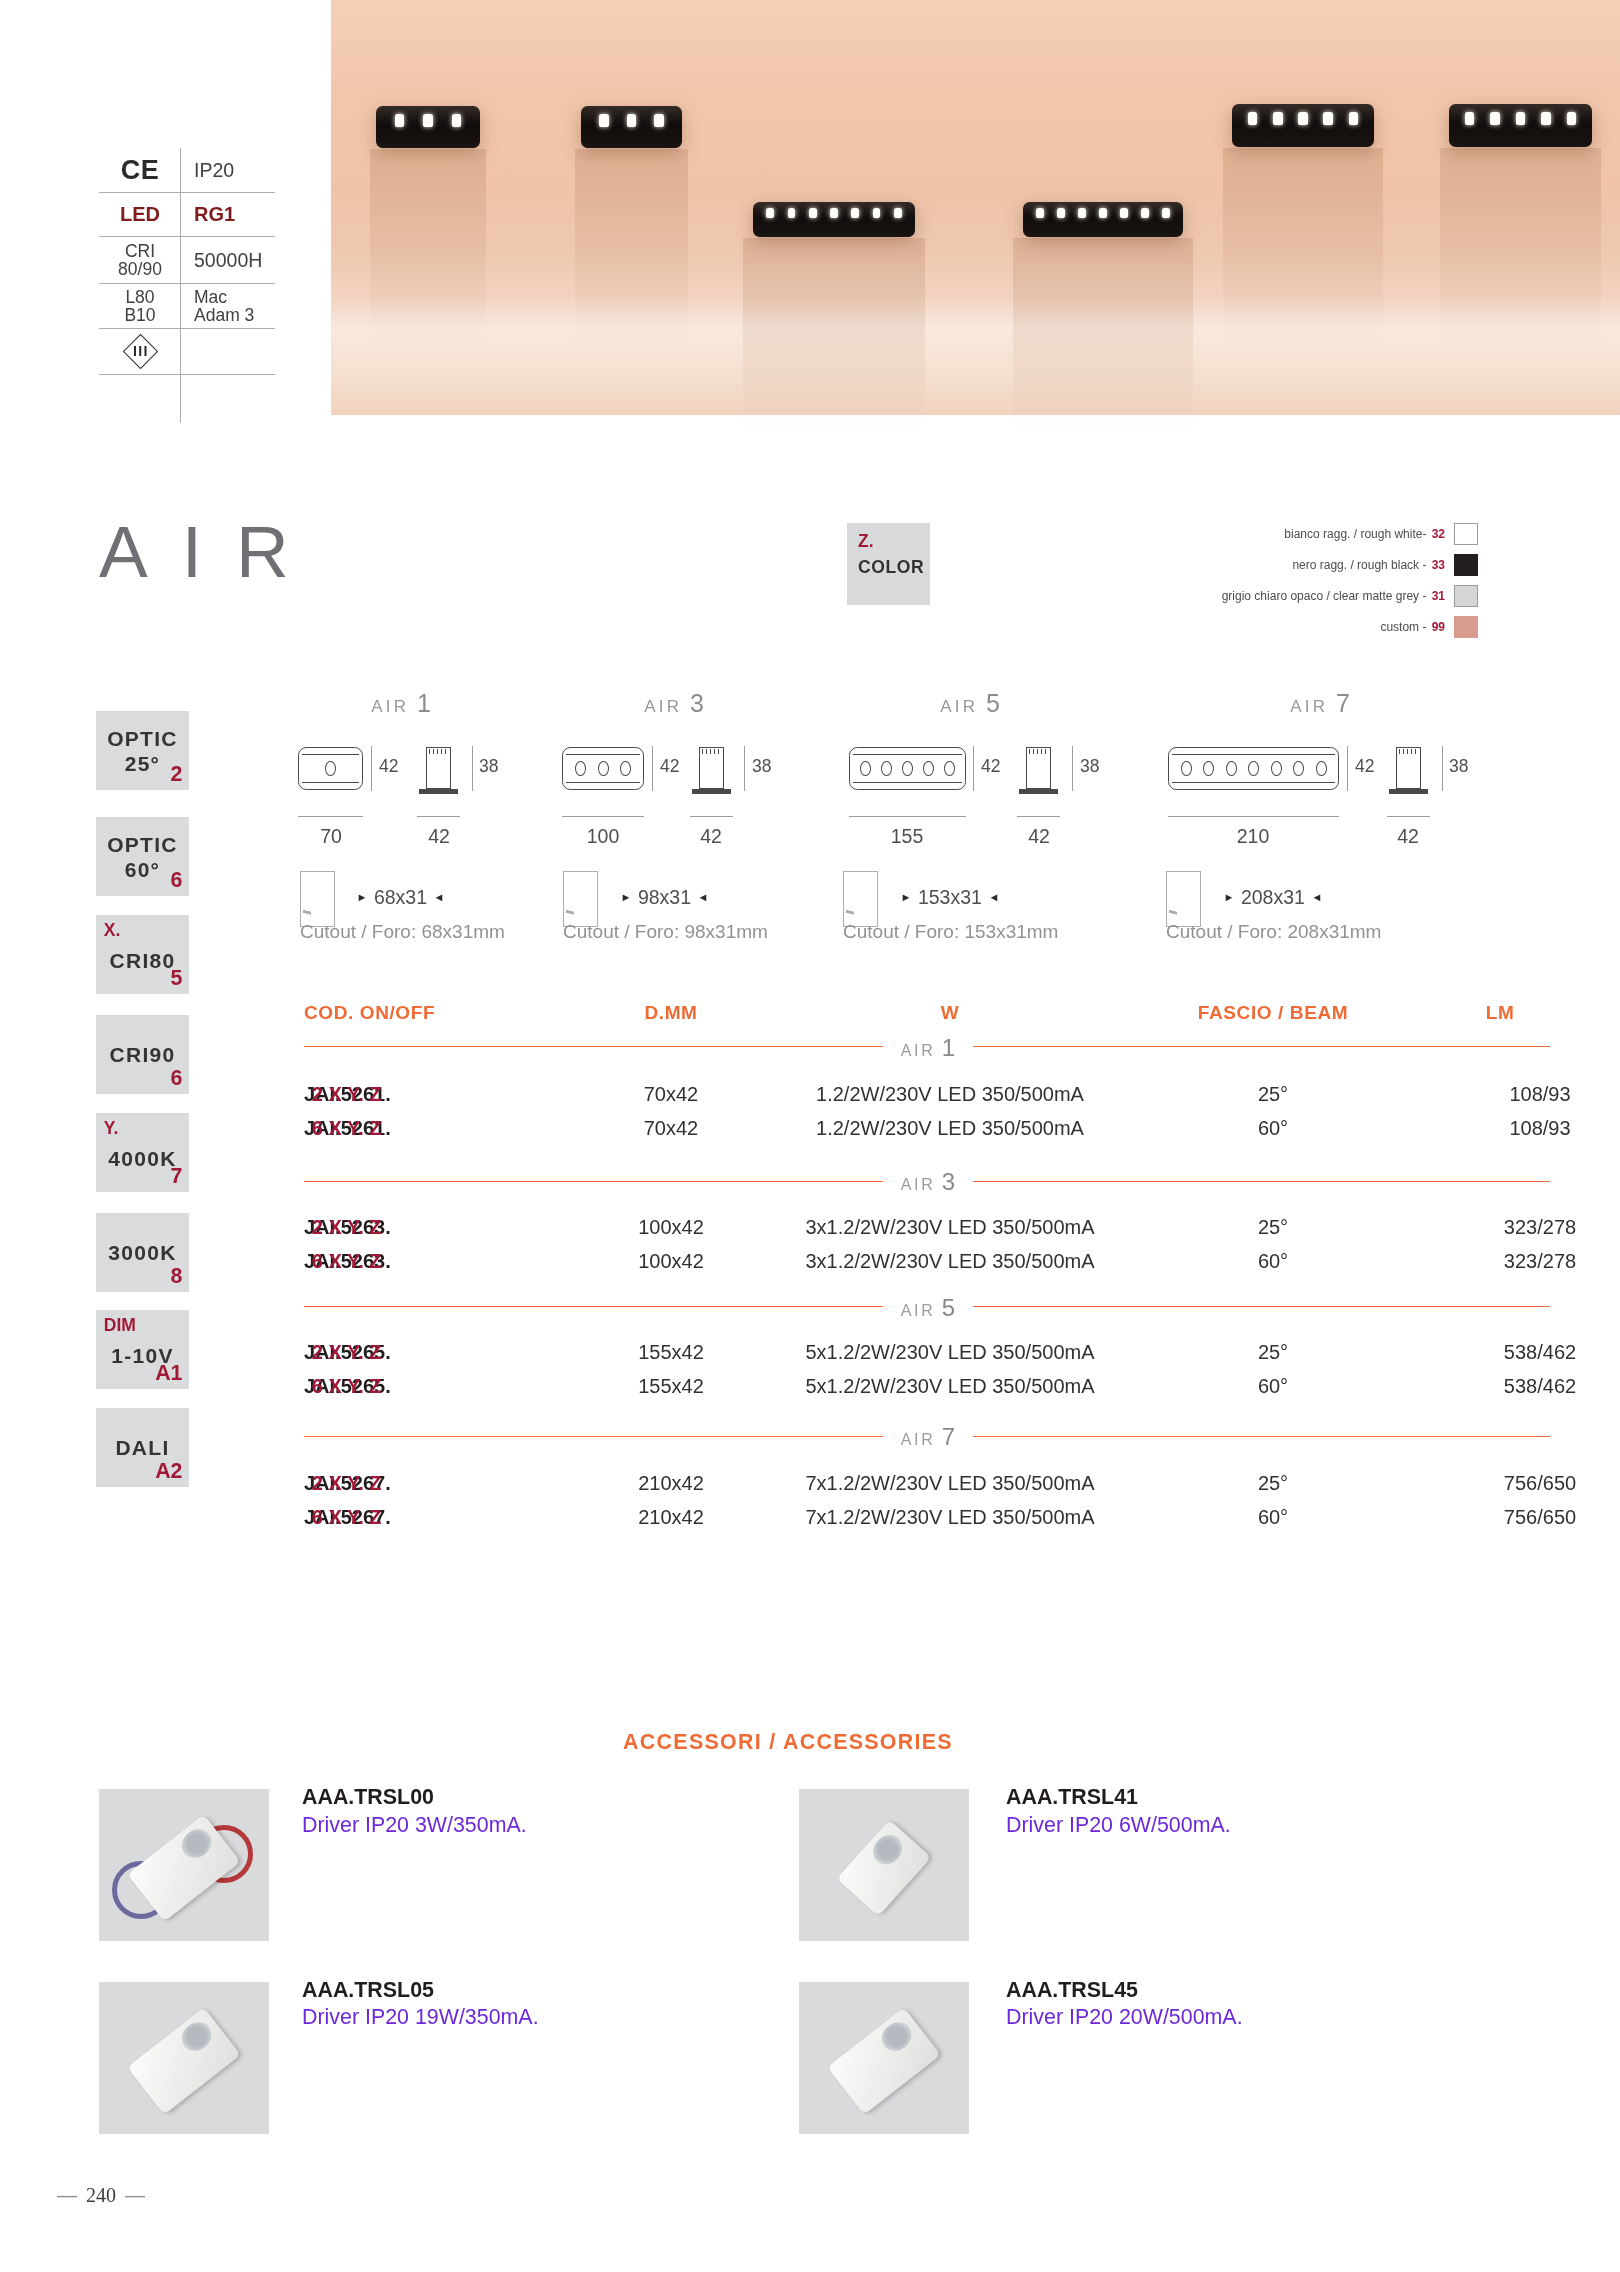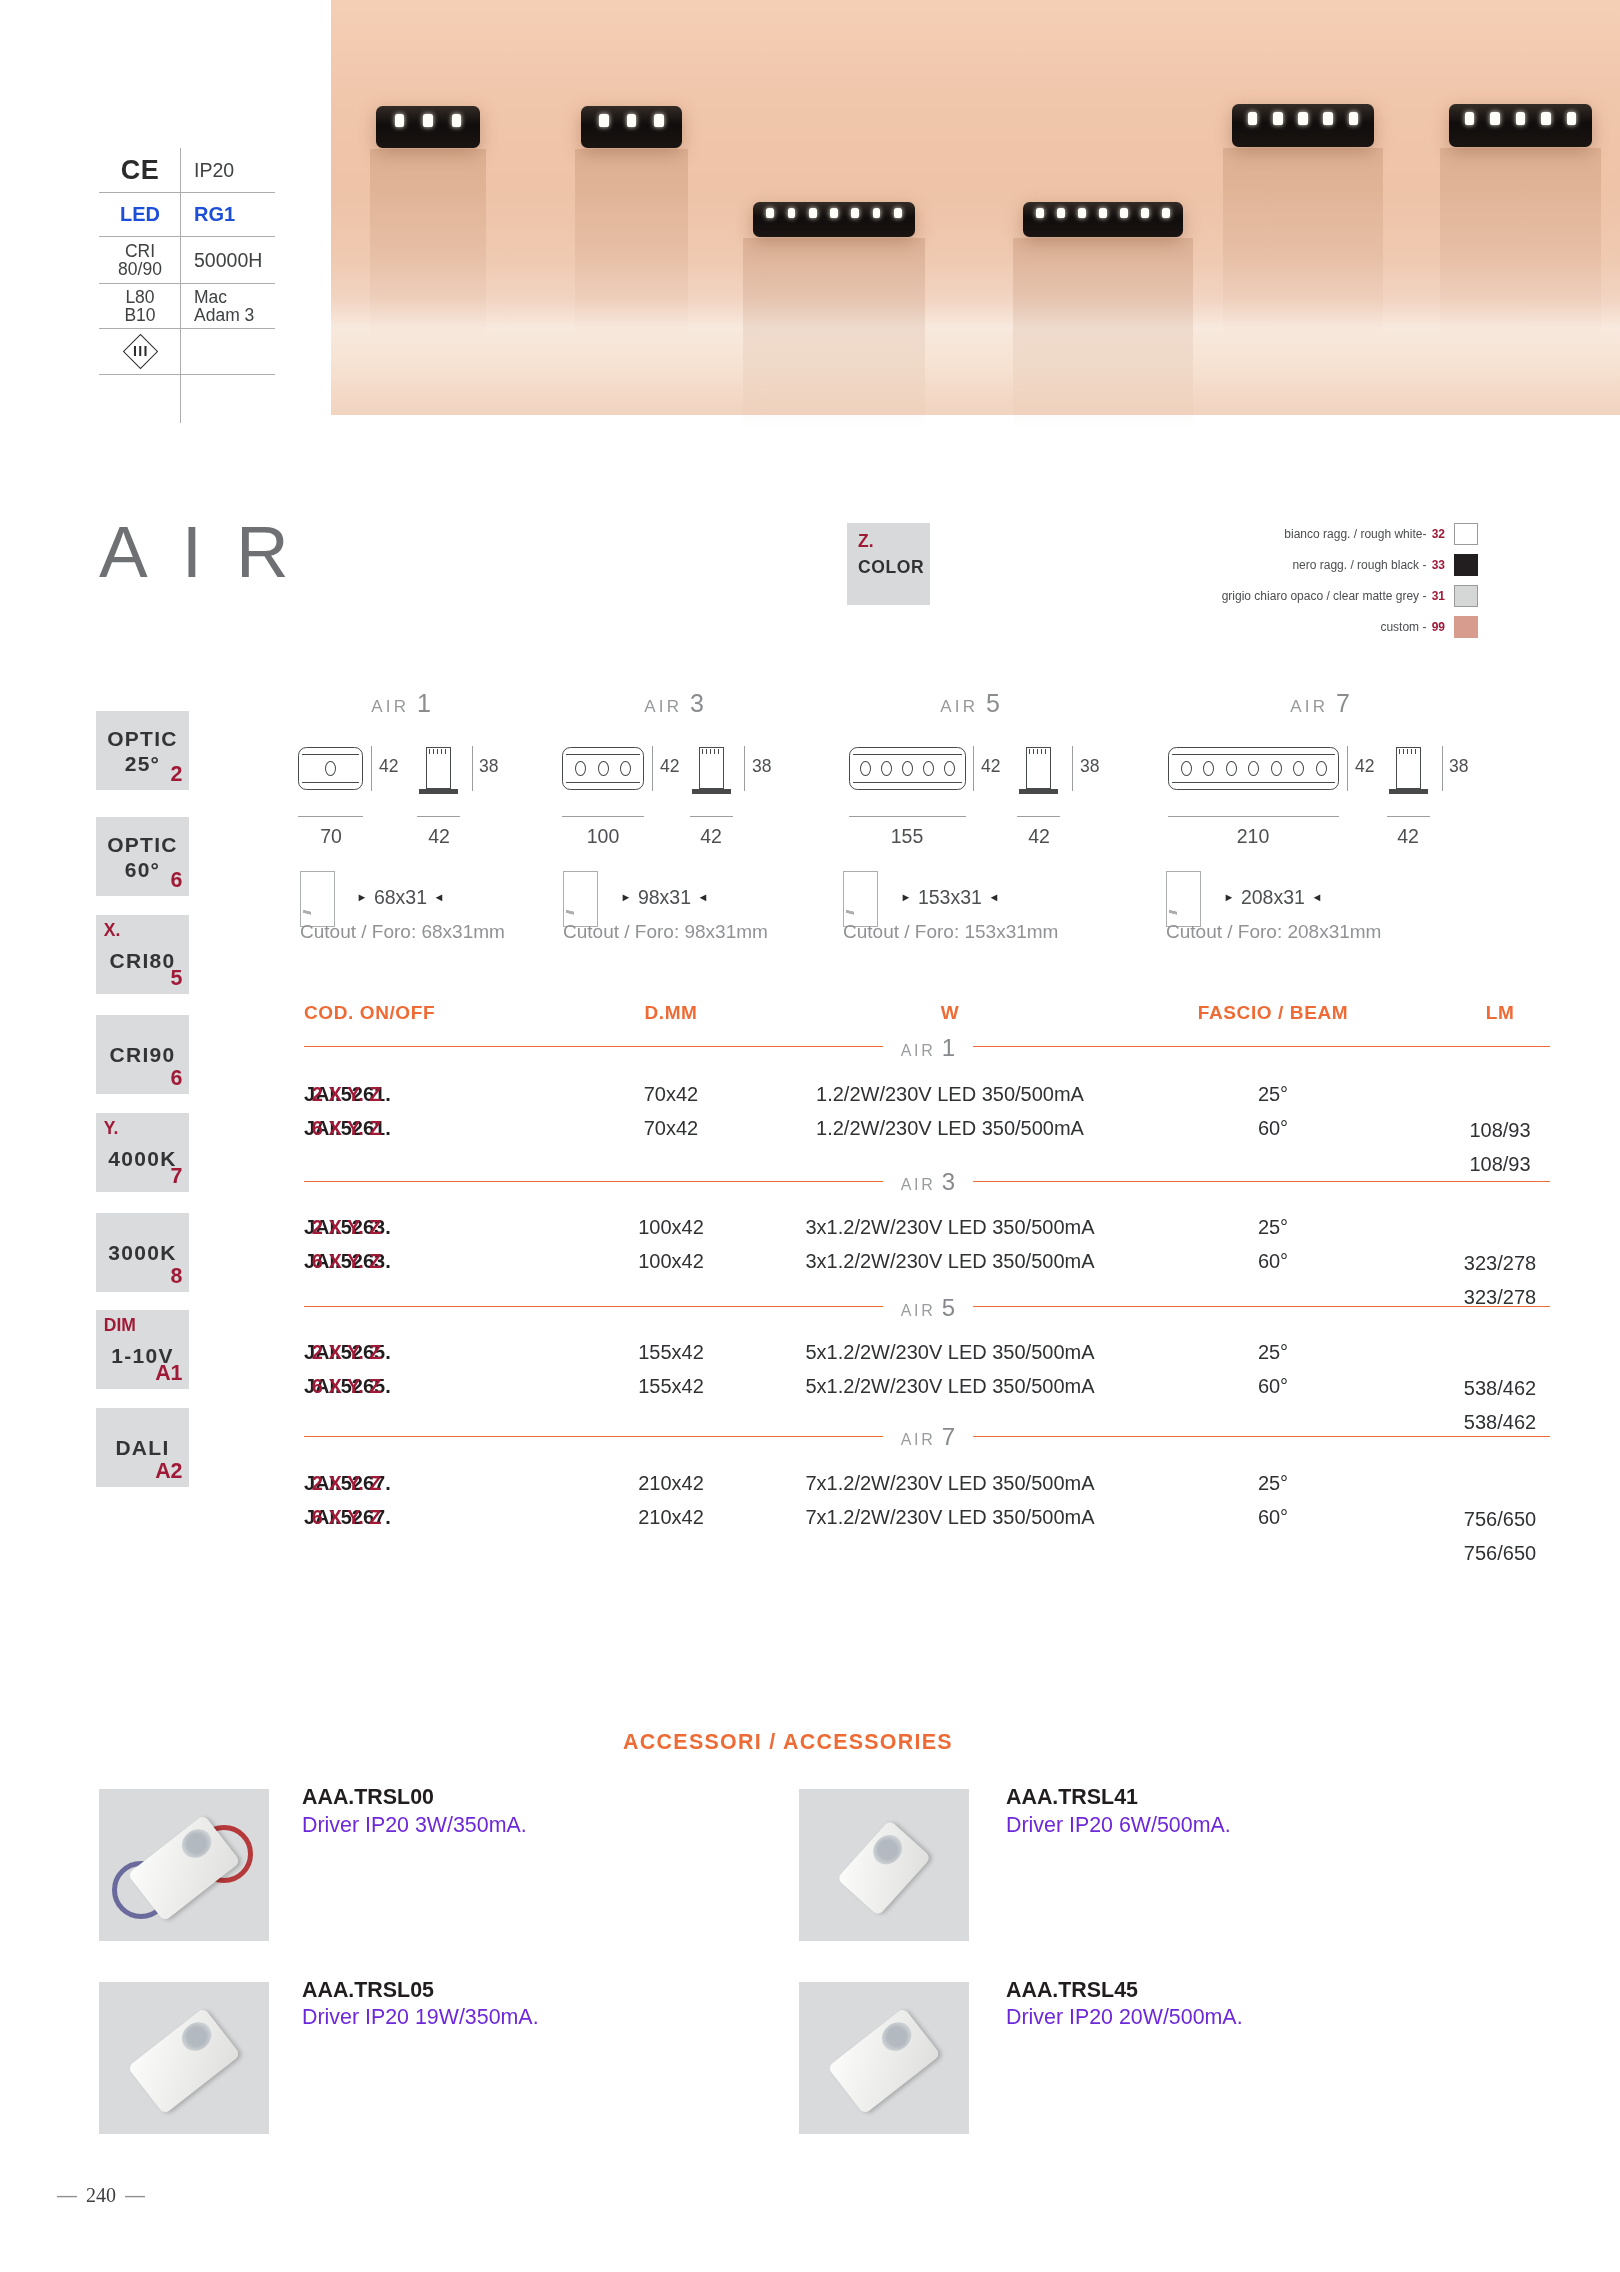--- a/index.html
+++ b/index.html
@@ -29,21 +29,21 @@
   #cert-table{position:absolute;left:99px;top:148px;width:176px;}
   .cert-row{display:flex;border-bottom:1.3px solid #abadaf;box-sizing:border-box;}
   .cr1{height:45px;}.cr2{height:44px;}.cr3{height:47px;}.cr4{height:45px;}.cr5{height:46px;}
   .cert-left{width:82px;display:flex;flex-direction:column;justify-content:center;
     align-items:center;text-align:center;line-height:1.05;}
   .cert-right{flex:1;display:flex;flex-direction:column;justify-content:center;
     padding-left:13px;line-height:1.05;}
   #cert-vline{position:absolute;left:180px;top:148px;height:275px;width:0;border-left:1.3px solid #abadaf;}
   .ce-mark{font-size:27px;font-weight:bold;letter-spacing:0.6px;color:#2b2b2d;}
   .cert-txt{font-size:17.5px;color:#3f4143;}
-  .cert-big{font-size:20px;font-weight:bold;color:#1d4ed8;}
+  .cert-big{font-size:20px;font-weight:bold;color:#7f1d1d;}
   .cert-val{font-size:19.5px;color:#3f4143;}
   .diamond{width:25px;height:25px;border:1.9px solid #2b2b2d;transform:rotate(45deg);
     display:flex;align-items:center;justify-content:center;box-sizing:border-box;}
   .diamond span{transform:rotate(-45deg);font-size:14.3px;font-weight:bold;letter-spacing:1.3px;}
 
   
   #air-title{position:absolute;left:99px;top:515px;font-size:73px;letter-spacing:34px;
     color:#6e7073;font-weight:500;line-height:1;}
   #zcolor{position:absolute;left:847px;top:523px;width:83px;height:82px;background:#d8d9da;}
   #zcolor .z{position:absolute;left:11px;top:7.8px;font-size:17.5px;font-weight:bold;color:#a01a38;}
@@ -122,21 +122,21 @@
   .trow{position:absolute;left:0;width:1621px;height:28.5px;font-size:20px;color:#2f3133;}
   .r1{top:1083px;}.r2{top:1117px;}.r3{top:1216px;}.r4{top:1250px;}
   .r5{top:1341px;}.r6{top:1375px;}.r7{top:1472px;}.r8{top:1506px;}
   .trow span{position:absolute;white-space:nowrap;display:inline-block;}
   .c-code{left:304px;}
   .code-black{font-weight:bold;color:#211d1e;}
   .code-red{font-weight:bold;color:#a01a38;margin-left:7.8px;}
   .c-dmm{left:671px;transform:translateX(-50%);}
   .c-w{left:950px;transform:translateX(-50%);}
   .c-beam{left:1273px;transform:translateX(-50%);}
-  .c-lm{left:1500px;transform:translateX(-50%);margin-top:36px;}
+  .c-lm{left:1540px;transform:translateX(-50%);}
 
   
   #acc-heading{position:absolute;left:788px;top:1730px;transform:translateX(-50%);
     font-size:21.4px;font-weight:bold;color:#ee6b35;letter-spacing:1.3px;white-space:nowrap;}
   .acc-photo{position:absolute;width:170px;height:152px;background:#d9dadb;overflow:hidden;}
   .ap1{left:99px;top:1789px;}.ap2{left:799px;top:1789px;}
   .ap3{left:99px;top:1982px;}.ap4{left:799px;top:1982px;}
   .driver{position:absolute;left:50%;top:52%;width:97px;height:60px;
     background:linear-gradient(145deg,#fcfcfb,#dfe0de);border-radius:6.5px;
     transform:translate(-50%,-50%) rotate(-38deg);box-shadow:1.9px 2.6px 4.5px rgba(0,0,0,.22);}

